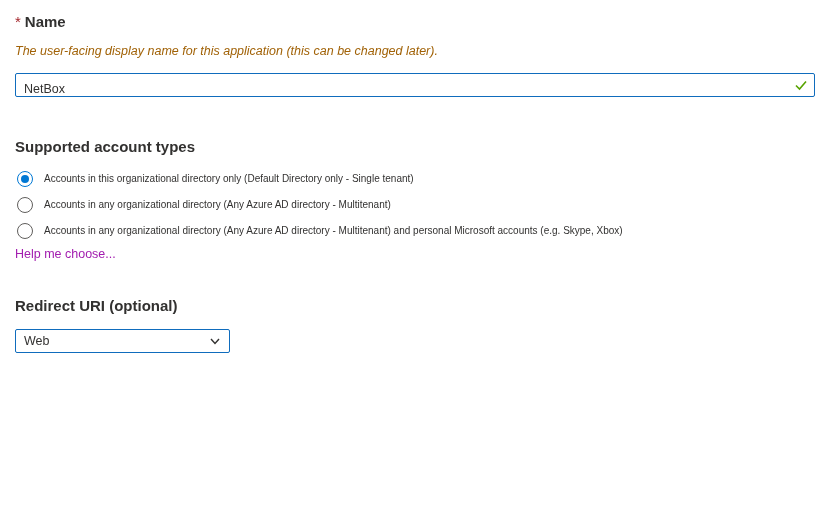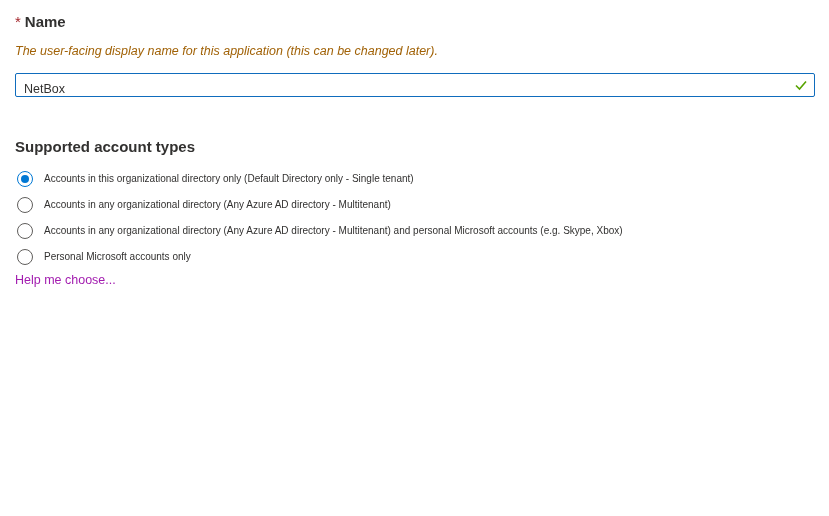--- a/index.html
+++ b/index.html
@@ -169,33 +169,36 @@
     <div class="radio-row">
       <span class="radio-outer"></span>
       <span class="radio-label">Accounts in any organizational directory (Any Azure AD directory - Multitenant)</span>
     </div>
 
     <div class="radio-row">
       <span class="radio-outer"></span>
       <span class="radio-label">Accounts in any organizational directory (Any Azure AD directory - Multitenant) and personal Microsoft accounts (e.g. Skype, Xbox)</span>
     </div>
 
-    <div class="radio-row">
-      <span class="radio-outer"></span>
-      <span class="radio-label">Personal Microsoft accounts only</span>
-    </div>
 
   </div>
 
   <a class="help-link">Help me choose...</a>
 
   <div class="spacer-lg"></div>
 
   
+  <h2 class="section-title" style="font-weight:600; margin-top:4px;">Redirect URI (optional)</h2>
 
 
   <div class="uri-row">
 
+    <div class="select-box">
+      <span>Web</span>
+      <svg class="chevron-icon" viewBox="0 0 14 14">
+        <path d="M3 5 L7 9.5 L11 5" fill="none" stroke="#323130" stroke-width="1.4"></path>
+      </svg>
+    </div>
 
 
   </div>
 
 </div>
 
 </body></html>

